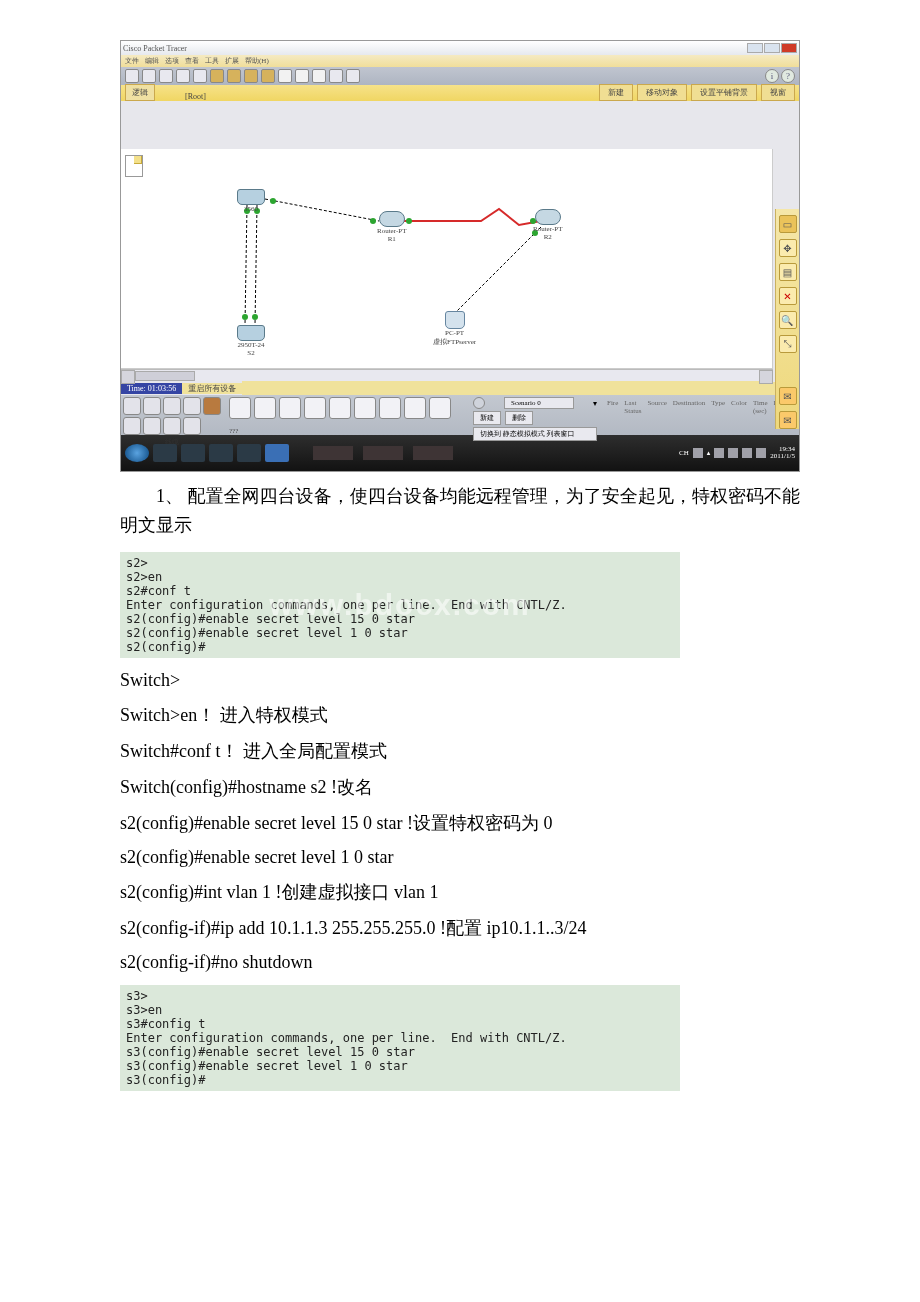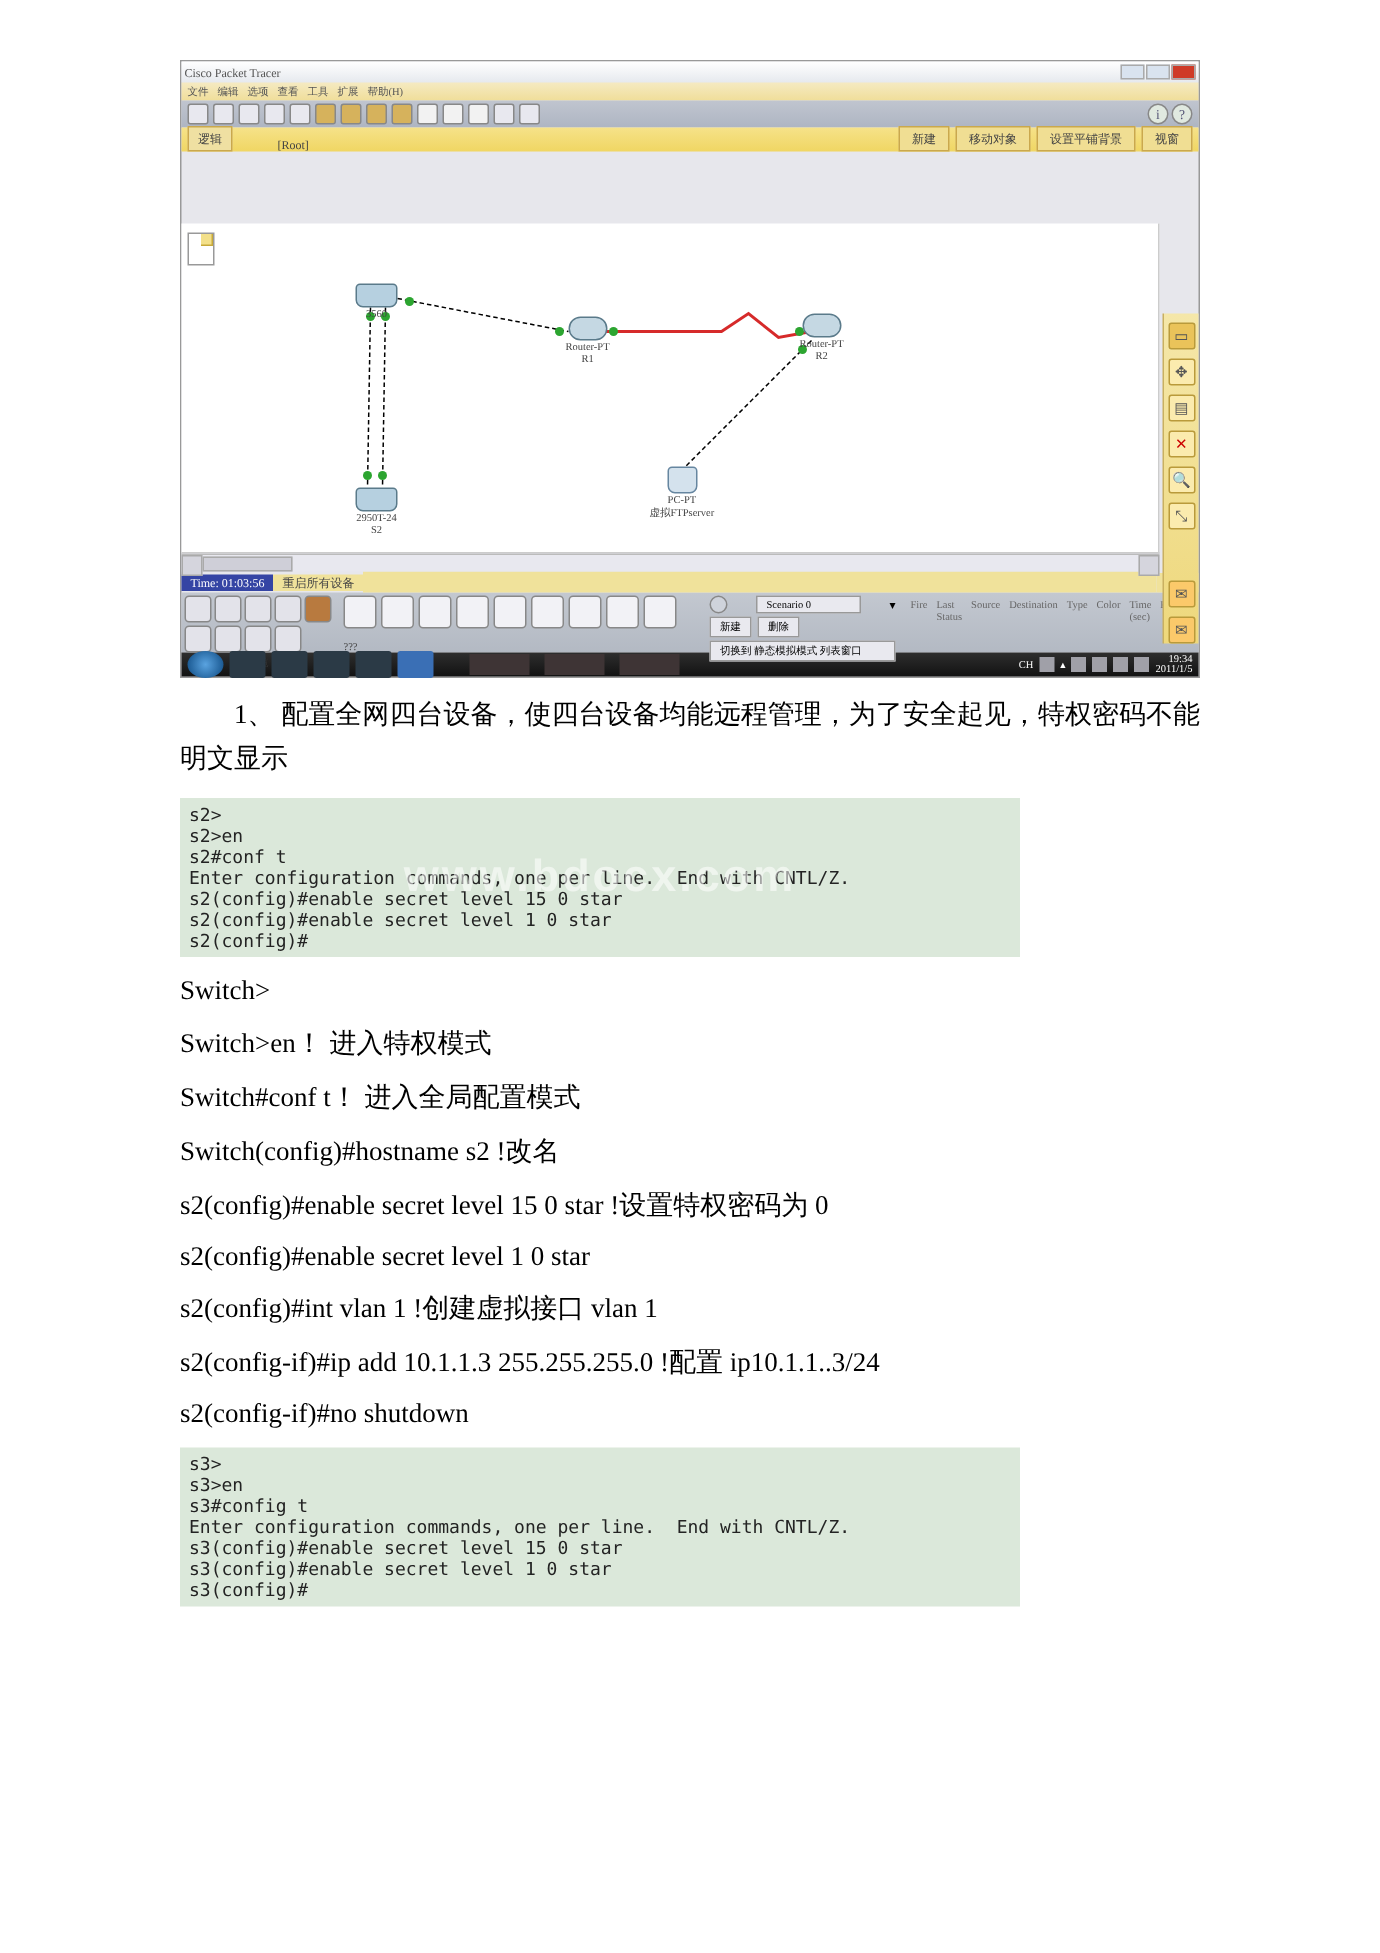--- a/index.html
+++ b/index.html
@@ -121,21 +121,21 @@
   .pt-devbar{display:flex;align-items:center;gap:4px;padding:2px 6px;}
   .pt-devtype{width:18px;height:18px;background:#e3e3ea;border:1px solid #888;border-radius:3px;}
   .pt-devtype.net{background:#b87a3f;}
   .pt-dev-row{display:flex;gap:3px;}
   .pt-dev-row .d{width:22px;height:22px;background:#f2f2f6;border:1px solid #888;border-radius:3px;}
   .pt-bottom .center{display:flex;flex-direction:column;gap:2px;padding:2px 6px;margin-left:10px;}
   .pt-bottom .btn{font-size:7px;background:#e9e9ef;border:1px solid #999;padding:1px 6px;}
   .pt-bottom .right{margin-left:auto;font-size:7px;color:#666;padding:4px;display:flex;flex-direction:column;}
   .pt-bottom .hdr{display:flex;gap:6px;}
 
-  .taskbar{height:16px;background:linear-gradient(#2e2e2e,#121212);display:flex;align-items:center;gap:4px;padding:0 4px;}
+  .taskbar{height:36px;background:linear-gradient(#2e2e2e,#121212);display:flex;align-items:center;gap:4px;padding:0 4px;}
   .tb-btn{width:24px;height:18px;background:#2b3a46;border-radius:2px;}
   .tb-btn.win{background:radial-gradient(circle,#5aa3e0 0%,#1b5a93 80%);border-radius:50%;}
   .tb-btn.word{background:#3a6fb5;}
   .tb-strip{display:flex;gap:10px;margin-left:20px;}
   .tb-strip .thumb{width:40px;height:14px;background:#3e3435;}
   .tb-tray{margin-left:auto;display:flex;align-items:center;gap:4px;color:#fff;font-size:7px;}
   .tb-tray .ico{width:10px;height:10px;background:#a0a0a8;}
   .tb-clock{display:flex;flex-direction:column;align-items:flex-end;line-height:1;font-size:7px;}
 
   .task-text {

